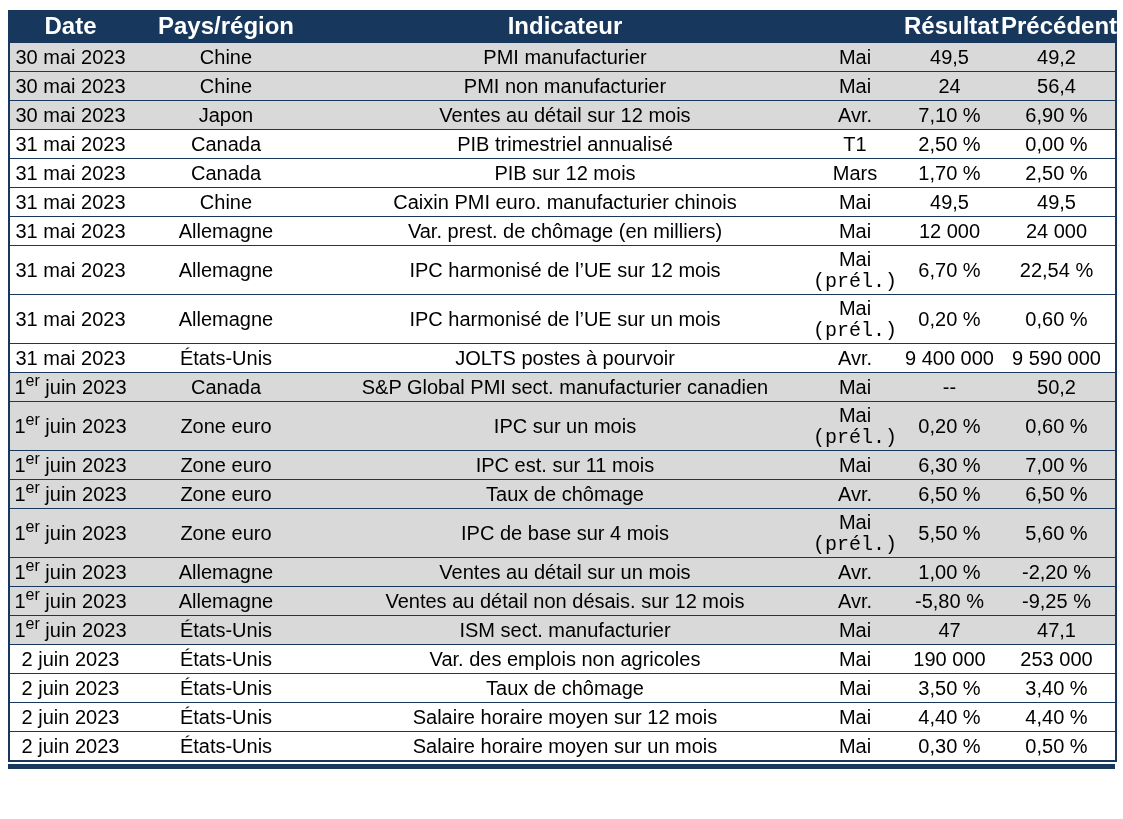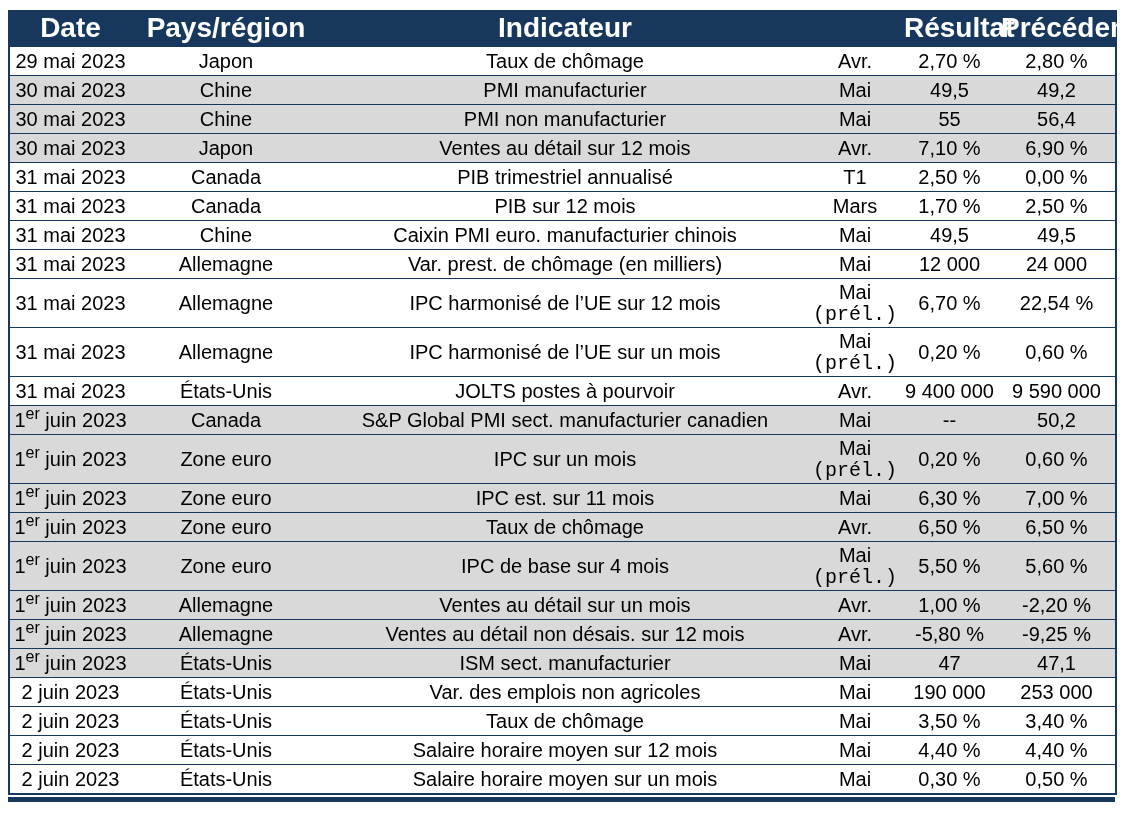--- a/index.html
+++ b/index.html
@@ -29,21 +29,21 @@
     table-layout: fixed;
     width: 1107px;
     border-left: 2px solid var(--navy);
     border-right: 2px solid var(--navy);
     border-bottom: 2px solid var(--navy);
   }
   thead th {
     background: var(--navy);
     color: #fff;
     font-weight: bold;
-    font-size: 28px;
+    font-size: 24px;
     height: 30px;
     padding: 2px 3px;
     text-align: center;
     white-space: nowrap;
   }
   tbody td {
     border-top: 1.5px solid var(--navy);
     font-size: 20px;
     line-height: 24px;
     height: 29px;
@@ -89,42 +89,34 @@
       <tr>
         <th>Date</th>
         <th>Pays/région</th>
         <th>Indicateur</th>
         <th></th>
         <th>Résultat</th>
         <th>Précédent</th>
       </tr>
     </thead>
     <tbody>
-        <tr class="">
-          <td class="c-date">29 mai 2023</td>
-          <td class="c-country">Japon</td>
-          <td class="c-indicator">Taux de chômage</td>
-          <td class="c-period">Avr.</td>
-          <td class="c-result">2,70 %</td>
-          <td class="c-previous">2,80 %</td>
-        </tr>
         <tr class="gray">
           <td class="c-date">30 mai 2023</td>
           <td class="c-country">Chine</td>
           <td class="c-indicator">PMI manufacturier</td>
           <td class="c-period">Mai</td>
           <td class="c-result">49,5</td>
           <td class="c-previous">49,2</td>
         </tr>
         <tr class="gray">
           <td class="c-date">30 mai 2023</td>
           <td class="c-country">Chine</td>
           <td class="c-indicator">PMI non manufacturier</td>
           <td class="c-period">Mai</td>
-          <td class="c-result">55</td>
+          <td class="c-result">24</td>
           <td class="c-previous">56,4</td>
         </tr>
         <tr class="gray">
           <td class="c-date">30 mai 2023</td>
           <td class="c-country">Japon</td>
           <td class="c-indicator">Ventes au détail sur 12 mois</td>
           <td class="c-period">Avr.</td>
           <td class="c-result">7,10 %</td>
           <td class="c-previous">6,90 %</td>
         </tr>

